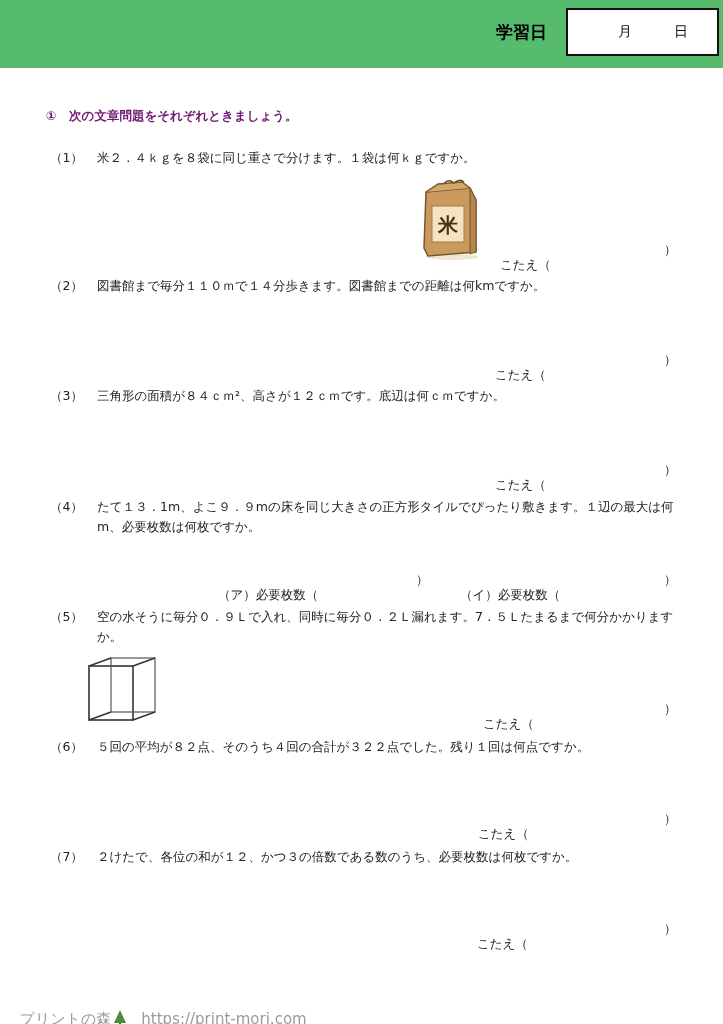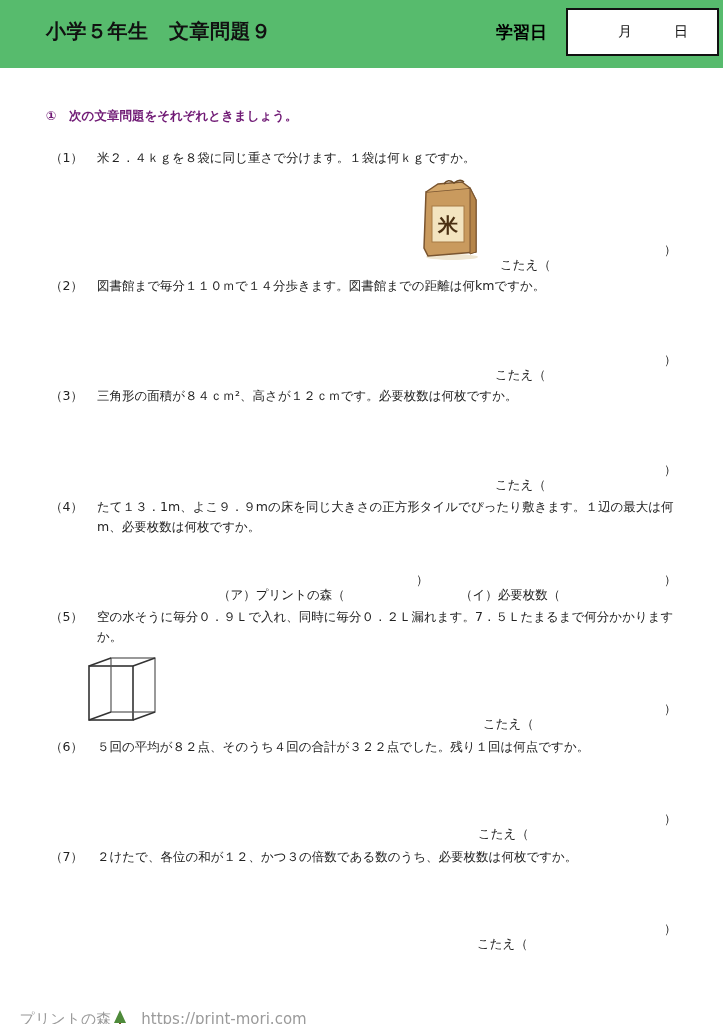--- a/index.html
+++ b/index.html
@@ -47,21 +47,20 @@
   .footer {
     position: absolute; left: 10px; top: 992px; font-size: 15px; color: #9a9a9a; white-space: pre;
   }
   .footer .tree { display: inline-block; vertical-align: -2px; margin-left: 2px; }
   .footer .url { margin-left: 14px; }
 </style>
 </head>
 <body>
 
 <div class="header">
-  <div class="header-title">小学５年生　文章問題９</div>
   <div class="date-label">学習日</div>
   <div class="date-box">
     <span class="date-month">月</span>
     <span class="date-day">日</span>
   </div>
 </div>
 
 <div class="instruction">①　次の文章問題をそれぞれときましょう。</div>
 
 <div class="q" style="top:148px;">
@@ -86,33 +85,33 @@
   <span class="num">（2）</span>
   <span class="txt">図書館まで毎分１１０ｍで１４分歩きます。図書館までの距離は何kmですか。</span>
 </div>
 <div class="ans" style="left:487px; top:352px;">
   <span>こたえ（</span>
   <span class="close" style="left:177px; top:0;">）</span>
 </div>
 
 <div class="q" style="top:386px;">
   <span class="num">（3）</span>
-  <span class="txt">三角形の面積が８４ｃｍ²、高さが１２ｃｍです。必要枚数は何枚ですか。</span>
+  <span class="txt">三角形の面積が８４ｃｍ²、高さが１２ｃｍです。底辺は何ｃｍですか。</span>
 </div>
 <div class="ans" style="left:487px; top:462px;">
   <span>こたえ（</span>
   <span class="close" style="left:177px; top:0;">）</span>
 </div>
 
 <div class="q" style="top:497px;">
   <span class="num">（4）</span>
   <span class="txt">たて１３．1m、よこ９．９mの床を同じ大きさの正方形タイルでぴったり敷きます。１辺の最大は何m、必要枚数は何枚ですか。</span>
 </div>
 <div class="ans" style="left:210px; top:572px;">
-  <span>（ア）プリントの森（</span>
+  <span>（ア）必要枚数（</span>
   <span class="close" style="left:206px; top:0;">）</span>
 </div>
 <div class="ans" style="left:452px; top:572px;">
   <span>（イ）必要枚数（</span>
   <span class="close" style="left:212px; top:0;">）</span>
 </div>
 
 <div class="q" style="top:607px;">
   <span class="num">（5）</span>
   <span class="txt">空の水そうに毎分０．９Ｌで入れ、同時に毎分０．２Ｌ漏れます。7．５Ｌたまるまで何分かかりますか。</span>

